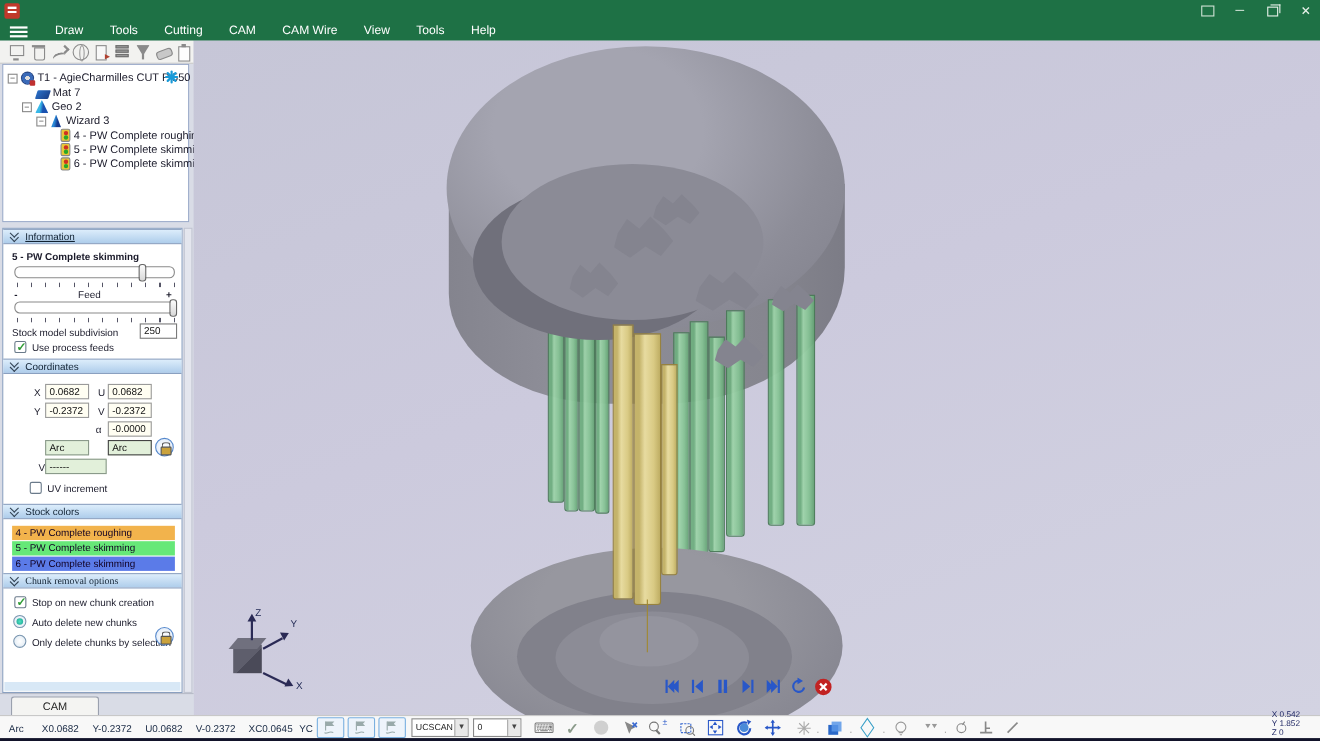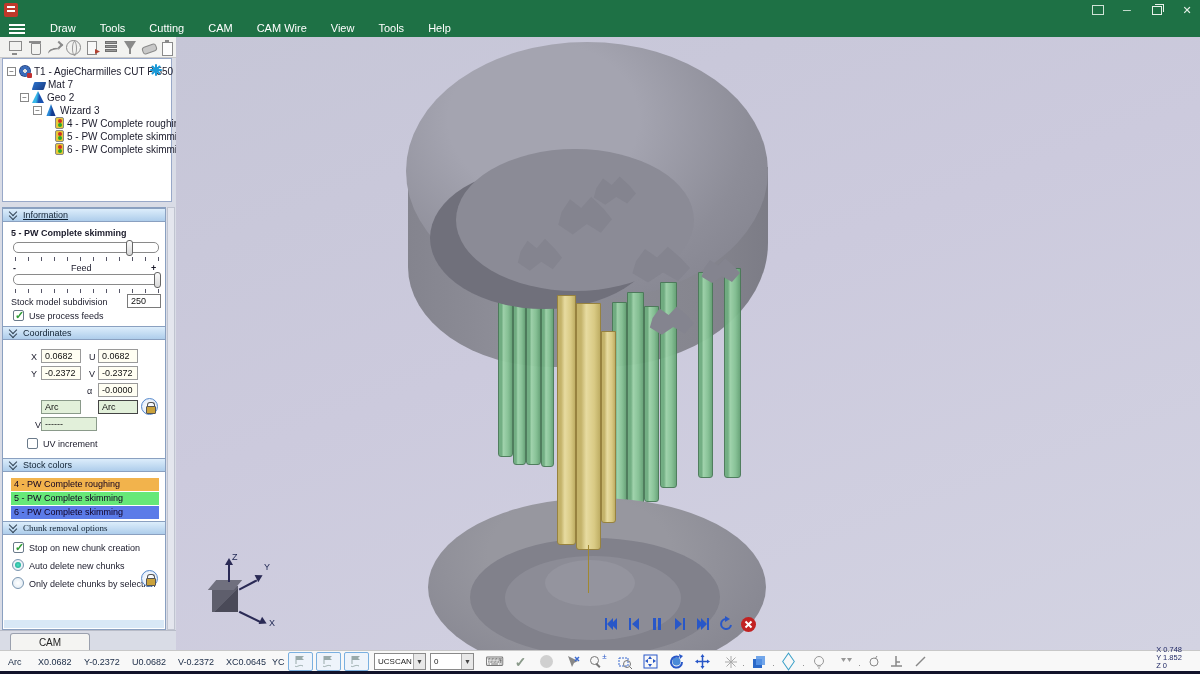--- a/index.html
+++ b/index.html
@@ -568,19 +568,19 @@
         <svg width="13" height="13">
           <path stroke="#888" stroke-width="1.5" d="M6 1v10M1 11h11M6 7h4"></path>
         </svg>
       </div>
     <div class="sico" style="left:912px;">
         <svg width="13" height="13">
           <path stroke="#888" stroke-width="1.5" d="M2 11 11 2"></path>
         </svg>
       </div>
     <div class="readout">
-      <div>X 0.748</div>
+      <div>X 0.542</div>
       <div>Y 1.852</div>
       <div>Z 0</div>
     </div>
   </div>
   <div style="position:absolute; left:0; top:671px; width:1200px; height:3px; background:#12132a;"></div>
 </div>
 
 </body></html>

